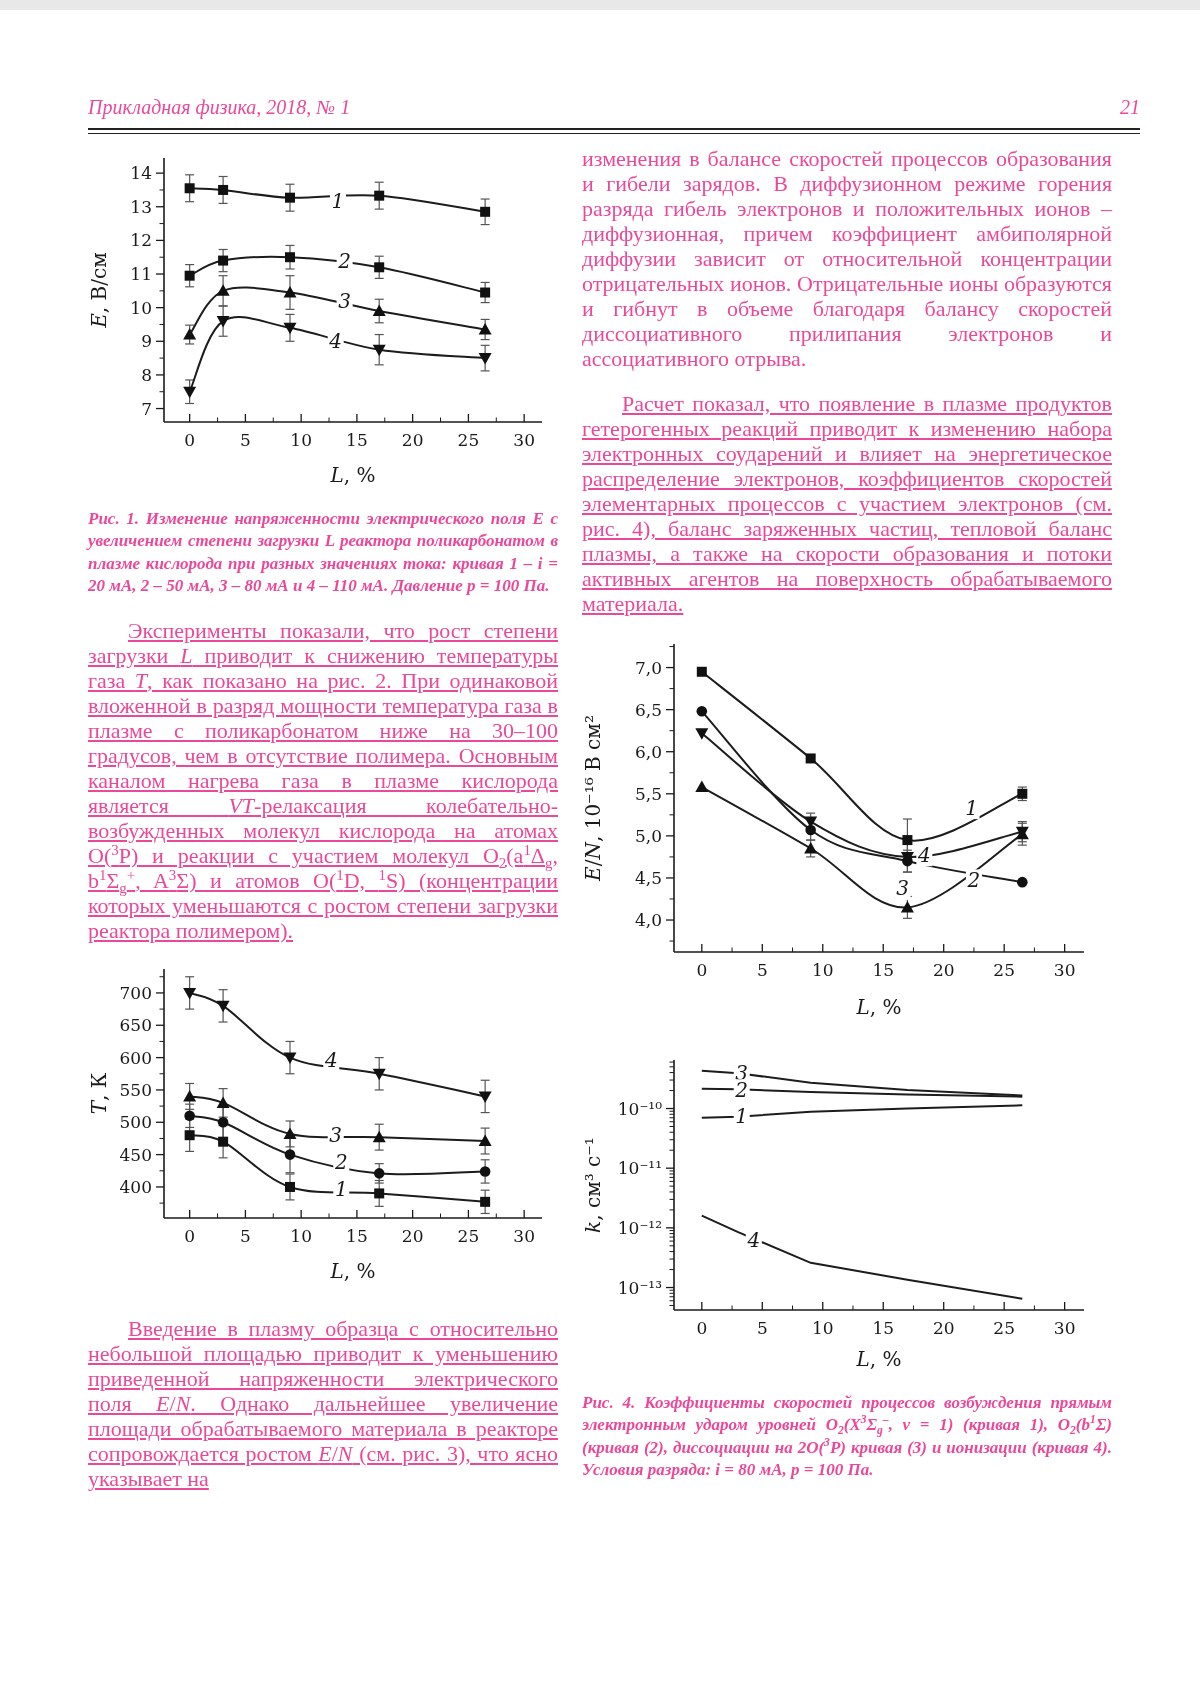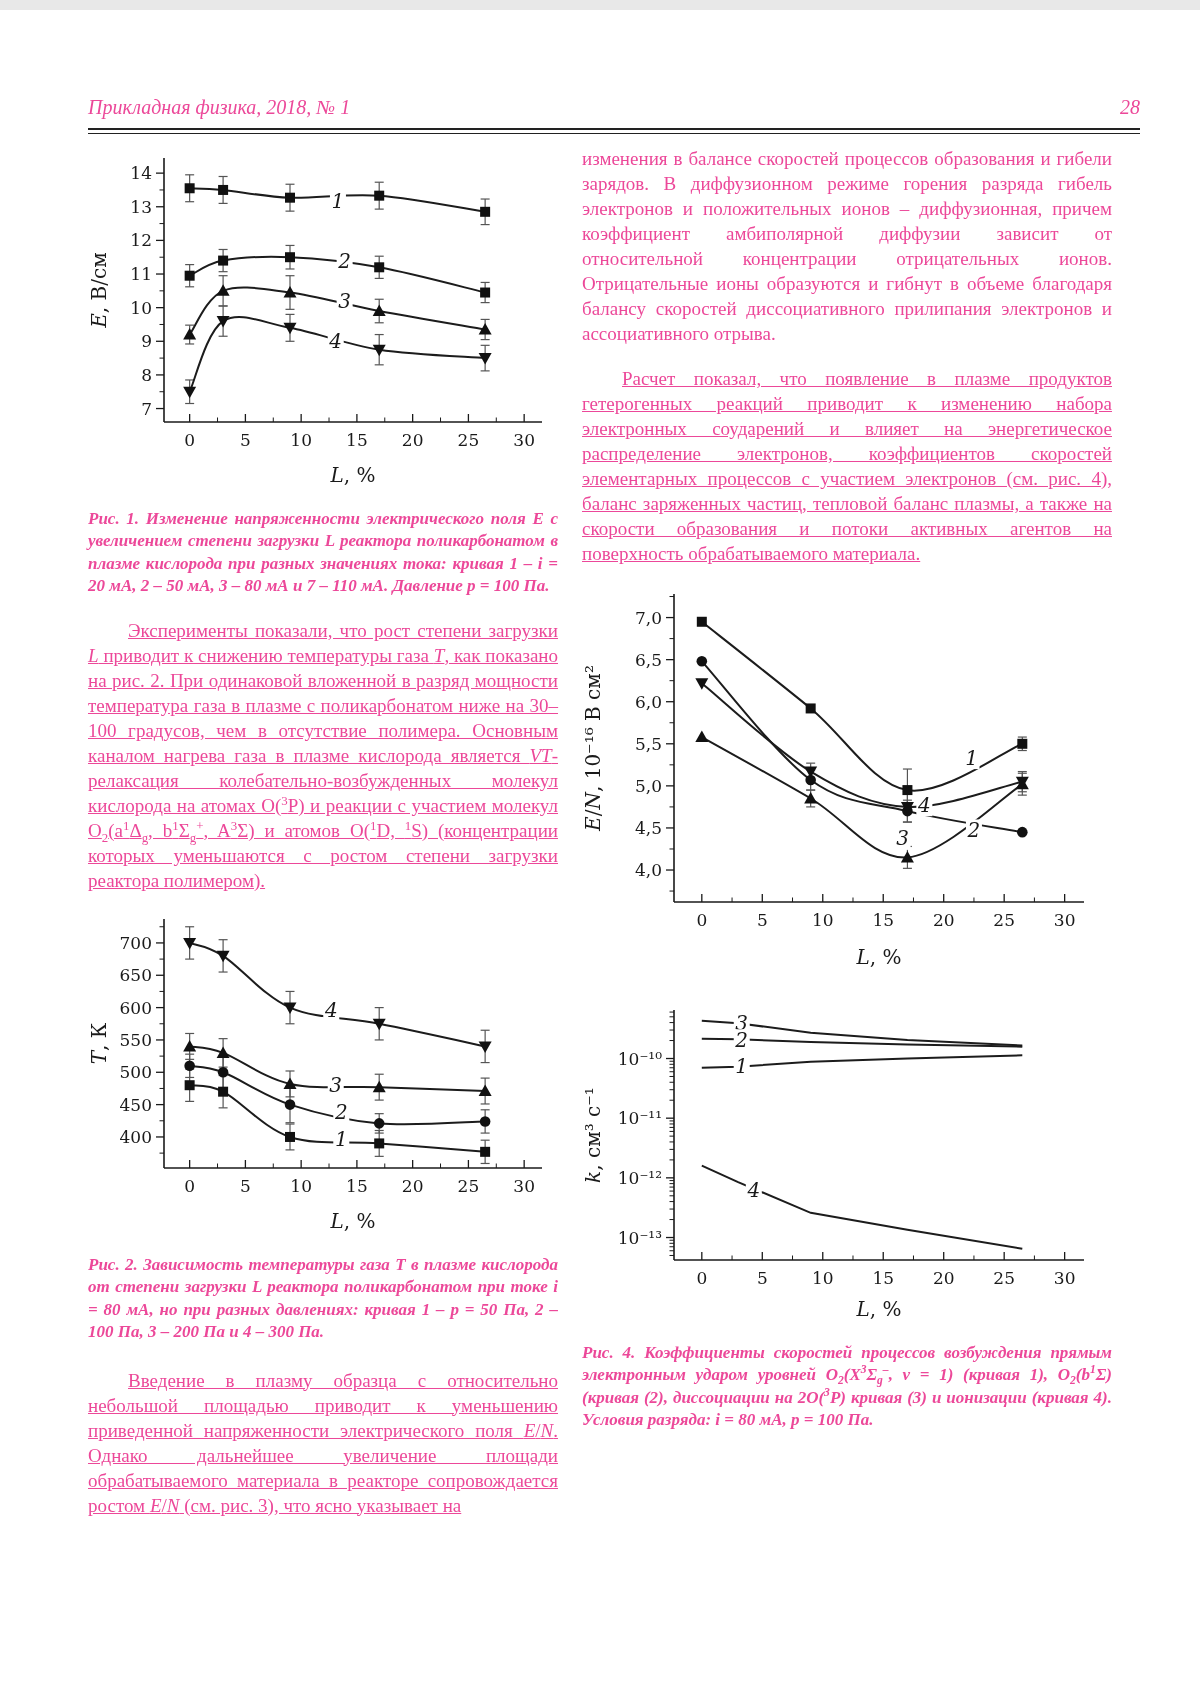--- a/index.html
+++ b/index.html
@@ -26,21 +26,21 @@
   .col-left{width:470px;flex:0 0 470px;}
   .col-right{width:530px;flex:0 0 530px;}
   figure{margin:0;padding:0;}
   .cap{
     font-weight:bold;font-style:italic;
     font-size:17px;line-height:1.32;
     text-align:justify;
     margin-top:12px;
   }
   .body{
-    font-size:19px;line-height:25px;
+    font-size:22px;line-height:25px;
     text-align:justify;
     margin:20px 0 0 0;
   }
   .body.indent{text-indent:40px;text-decoration:underline;}
   sup,sub{font-size:68%;line-height:0;}
   .fig2-block{margin-top:14px;}
   .fig3-block{margin-top:14px;}
   .fig4-block{margin-top:22px;}
   .para2-left{margin-top:24px;}
   
@@ -54,21 +54,21 @@
   svg .crv{stroke:#1c1c1c;stroke-width:2;fill:none;}
   svg .eb{stroke:#555;stroke-width:1.2;}
 </style>
 </head>
 <body>
 
 <div class="page">
 
   <div class="running-head">
     <span>Прикладная физика, 2018, № 1</span>
-    <span>28</span>
+    <span>21</span>
   </div>
   <div class="head-rule"></div>
 
   <div class="columns">
 
     <div class="col col-left">
       <figure>
         <svg width="470" height="350" viewBox="0 0 470 350">
             <line x1="76" y1="12" x2="76" y2="276" class="ax"></line>
             <line x1="76" y1="276" x2="454" y2="276" class="ax"></line>
@@ -203,21 +203,21 @@
             <polygon points="397.1327433628319,218.60191082802547 390.6327433628319,207.10191082802547 403.6327433628319,207.10191082802547" fill="#111"></polygon>
             <rect x="241.94690265486727" y="44.047133757961774" width="16" height="22" fill="#fff"></rect>
             <text x="249.94690265486727" y="61.547133757961774" class="cl" text-anchor="middle">1</text>
             <rect x="248.63716814159295" y="104.58216560509555" width="16" height="22" fill="#fff"></rect>
             <text x="256.63716814159295" y="122.08216560509555" class="cl" text-anchor="middle">2</text>
             <rect x="248.63716814159295" y="144.60254777070062" width="16" height="22" fill="#fff"></rect>
             <text x="256.63716814159295" y="162.10254777070062" class="cl" text-anchor="middle">3</text>
             <rect x="239.71681415929203" y="184.28662420382165" width="16" height="22" fill="#fff"></rect>
             <text x="247.71681415929203" y="201.78662420382165" class="cl" text-anchor="middle">4</text>
           </svg>
-        <figcaption class="cap">Рис. 1. Изменение напряженности электрического поля E с увеличением степени загрузки L реактора поликарбонатом в плазме кислорода при разных значениях тока: кривая 1 – i = 20 мА, 2 – 50 мА, 3 – 80 мА и 7 – 110 мА. Давление p = 100 Па.</figcaption>
+        <figcaption class="cap">Рис. 1. Изменение напряженности электрического поля E с увеличением степени загрузки L реактора поликарбонатом в плазме кислорода при разных значениях тока: кривая 1 – i = 20 мА, 2 – 50 мА, 3 – 80 мА и 4 – 110 мА. Давление p = 100 Па.</figcaption>
       </figure>
 
       <p class="body indent">Эксперименты показали, что рост степени загрузки <i>L</i> приводит к снижению температуры газа <i>T</i>, как показано на рис. 2. При одинаковой вложенной в разряд мощности температура газа в плазме с поликарбонатом ниже на 30–100 градусов, чем в отсутствие полимера. Основным каналом нагрева газа в плазме кислорода является <i>VT</i>-релаксация колебательно-возбужденных молекул кислорода на атомах O(<sup>3</sup>P) и реакции с участием молекул O<sub>2</sub>(a<sup>1</sup>Δ<sub>g</sub>, b<sup>1</sup>Σ<sub>g</sub><sup>+</sup>, A<sup>3</sup>Σ) и атомов O(<sup>1</sup>D, <sup>1</sup>S) (концентрации которых уменьшаются с ростом степени загрузки реактора полимером).</p>
 
       <figure class="fig2-block">
         <svg width="470" height="335" viewBox="0 0 470 335">
             <line x1="76" y1="12" x2="76" y2="261" class="ax"></line>
             <line x1="76" y1="261" x2="454" y2="261" class="ax"></line>
             <line x1="101.64601769911505" y1="261" x2="101.64601769911505" y2="253" class="tk"></line>
             <text x="101.64601769911505" y="285" class="tl" text-anchor="middle">0</text>
@@ -349,21 +349,20 @@
             <rect x="392.1327433628319" y="239.83116883116884" width="10" height="10" fill="#111"></rect>
             <rect x="235.2566371681416" y="92.83896103896105" width="16" height="22" fill="#fff"></rect>
             <text x="243.2566371681416" y="110.33896103896105" class="cl" text-anchor="middle">4</text>
             <rect x="239.71681415929203" y="167.86233766233767" width="16" height="22" fill="#fff"></rect>
             <text x="247.71681415929203" y="185.36233766233767" class="cl" text-anchor="middle">3</text>
             <rect x="245.29203539823007" y="194.3792207792208" width="16" height="22" fill="#fff"></rect>
             <text x="253.29203539823007" y="211.8792207792208" class="cl" text-anchor="middle">2</text>
             <rect x="245.29203539823007" y="221.54285714285714" width="16" height="22" fill="#fff"></rect>
             <text x="253.29203539823007" y="239.04285714285714" class="cl" text-anchor="middle">1</text>
           </svg>
-        <figcaption class="cap">Рис. 2. Зависимость температуры газа T в плазме кислорода от степени загрузки L реактора поликарбонатом при токе i = 80 мА, но при разных давлениях: кривая 1 – p = 50 Па, 2 – 100 Па, 3 – 200 Па и 4 – 300 Па.</figcaption>
       </figure>
 
       <p class="body indent para2-left">Введение в плазму образца с относительно небольшой площадью приводит к уменьшению приведенной напряженности электрического поля <i>E</i>/<i>N</i>. Однако дальнейшее увеличение площади обрабатываемого материала в реакторе сопровождается ростом <i>E</i>/<i>N</i> (см. рис. 3), что ясно указывает на</p>
     </div>
 
     <div class="col col-right">
       <p class="body" style="margin-top:0;">изменения в балансе скоростей процессов образования и гибели зарядов. В диффузионном режиме горения разряда гибель электронов и положительных ионов – диффузионная, причем коэффициент амбиполярной диффузии зависит от относительной концентрации отрицательных ионов. Отрицательные ионы образуются и гибнут в объеме благодаря балансу скоростей диссоциативного прилипания электронов и ассоциативного отрыва.</p>
       <p class="body indent">Расчет показал, что появление в плазме продуктов гетерогенных реакций приводит к изменению набора электронных соударений и влияет на энергетическое распределение электронов, коэффициентов скоростей элементарных процессов с участием электронов (см. рис. 4), баланс заряженных частиц, тепловой баланс плазмы, а также на скорости образования и потоки активных агентов на поверхность обрабатываемого материала.</p>
 
       <figure class="fig3-block">

